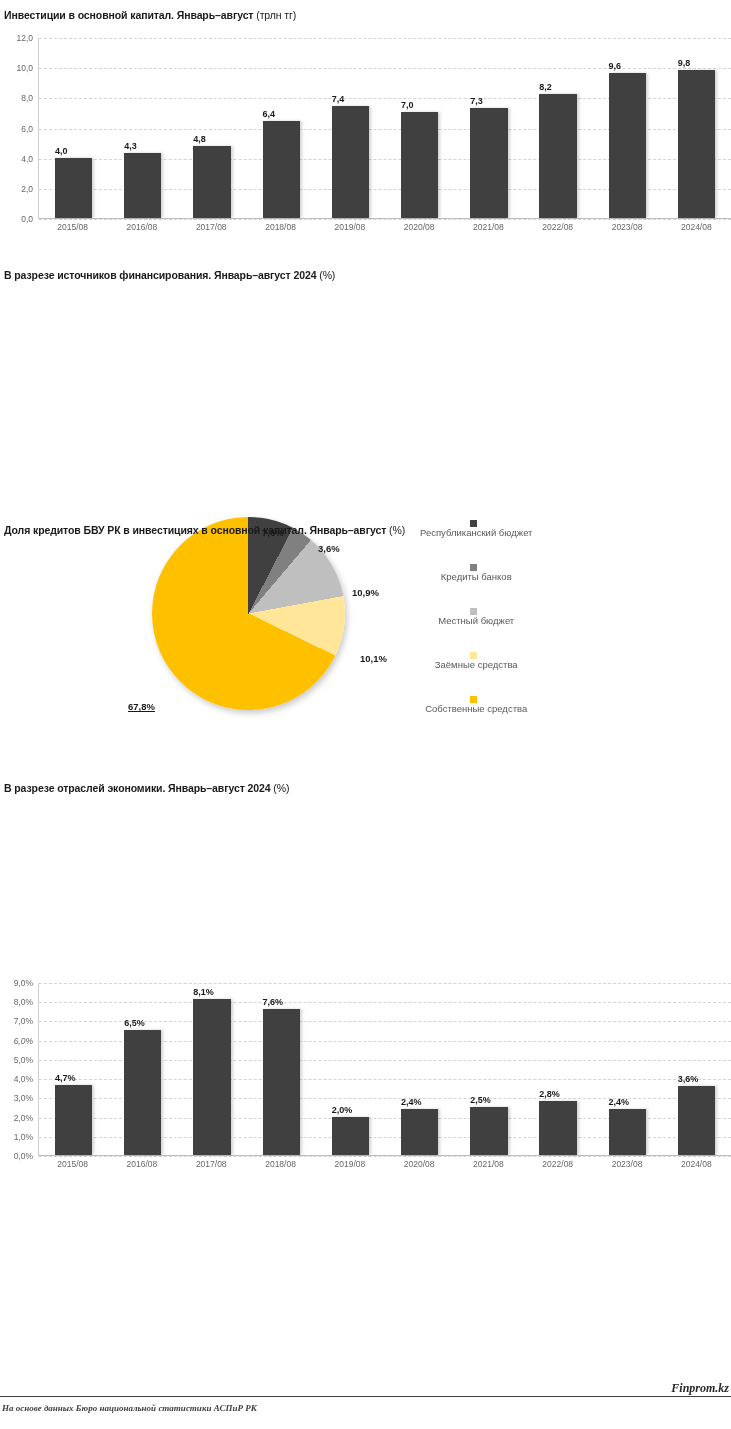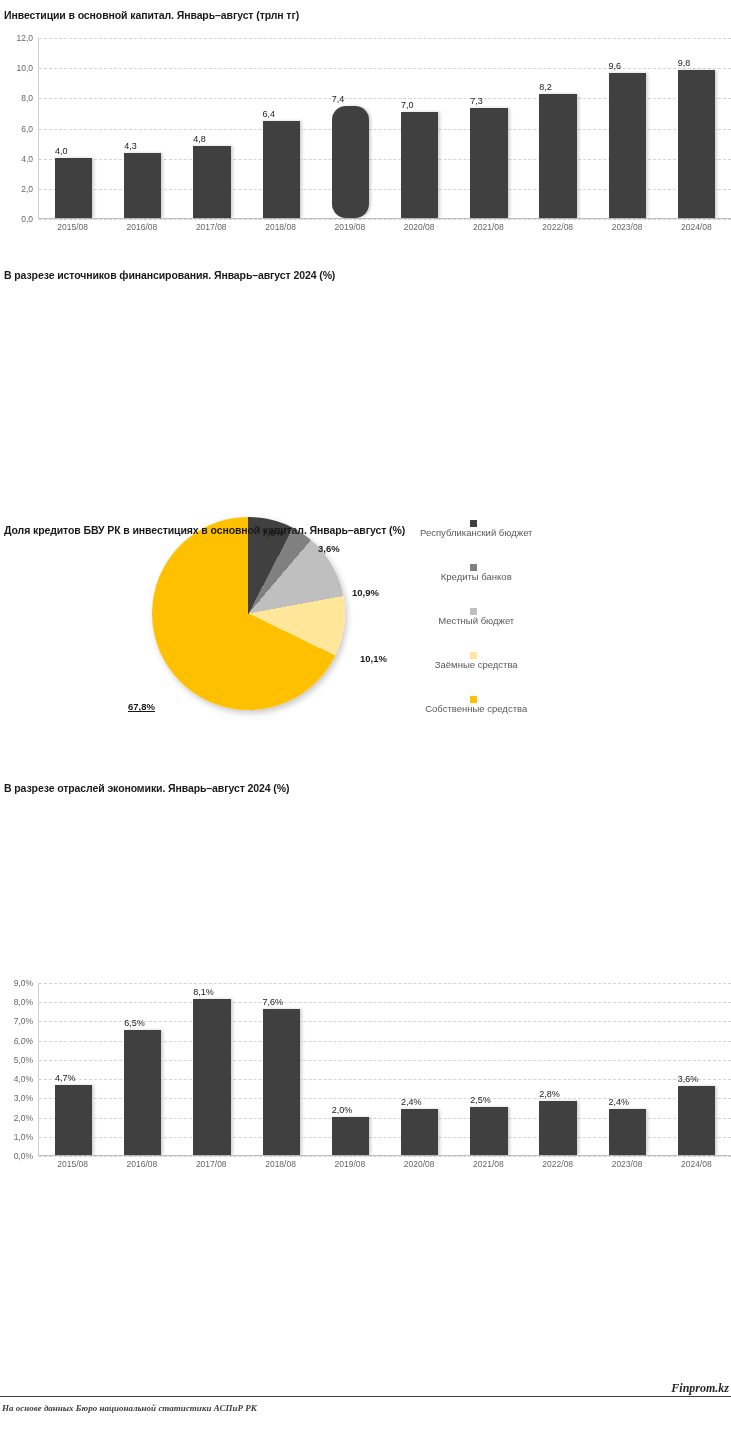--- a/index.html
+++ b/index.html
@@ -17,21 +17,21 @@
   .page { position: relative; width: 731px; height: 1429px; }
 
   
   .chart-title {
     font-size: 10.5px;
     font-weight: bold;
     color: #1a1a1a;
     letter-spacing: -0.1px;
     white-space: nowrap;
   }
-  .chart-title .suffix { font-weight: bold; }
+  .chart-title .suffix { font-weight: normal; }
 
   
   .section { position: absolute; left: 0; width: 731px; }
 
   
   .vbar-chart { position: relative; }
   .vbar-plot {
     position: relative;
     margin-left: 38px;
     border-left: 1px solid #d0d0d0;
@@ -78,21 +78,21 @@
     width: 54%;
     background: #404040;
     box-shadow: 2px 0 3px rgba(0,0,0,0.18);
     position: relative;
   }
   .vbar-value {
     position: absolute;
     bottom: 100%;
     margin-bottom: 2px;
     font-size: 9px;
-    font-weight: normal;
+    font-weight: bold;
     color: #1a1a1a;
     white-space: nowrap;
     text-align: center;
   }
   .xlabels {
     position: absolute;
     left: 38px; right: 0;
     display: flex;
     justify-content: space-around;
   }
@@ -204,21 +204,21 @@
             <div class="vbar" style="height: 72.4px; background: rgb(64, 64, 64);">
               <div class="vbar-value">4,8</div>
             </div>
           </div>
           <div class="vbar-col">
             <div class="vbar" style="height: 96.5333px; background: rgb(64, 64, 64);">
               <div class="vbar-value">6,4</div>
             </div>
           </div>
           <div class="vbar-col">
-            <div class="vbar" style="height: 111.617px; background: rgb(64, 64, 64); border-radius: 14px;">
+            <div class="vbar" style="height: 111.617px; background: rgb(64, 64, 64);">
               <div class="vbar-value">7,4</div>
             </div>
           </div>
           <div class="vbar-col">
             <div class="vbar" style="height: 105.583px; background: rgb(64, 64, 64);">
               <div class="vbar-value">7,0</div>
             </div>
           </div>
           <div class="vbar-col">
             <div class="vbar" style="height: 110.108px; background: rgb(64, 64, 64);">

